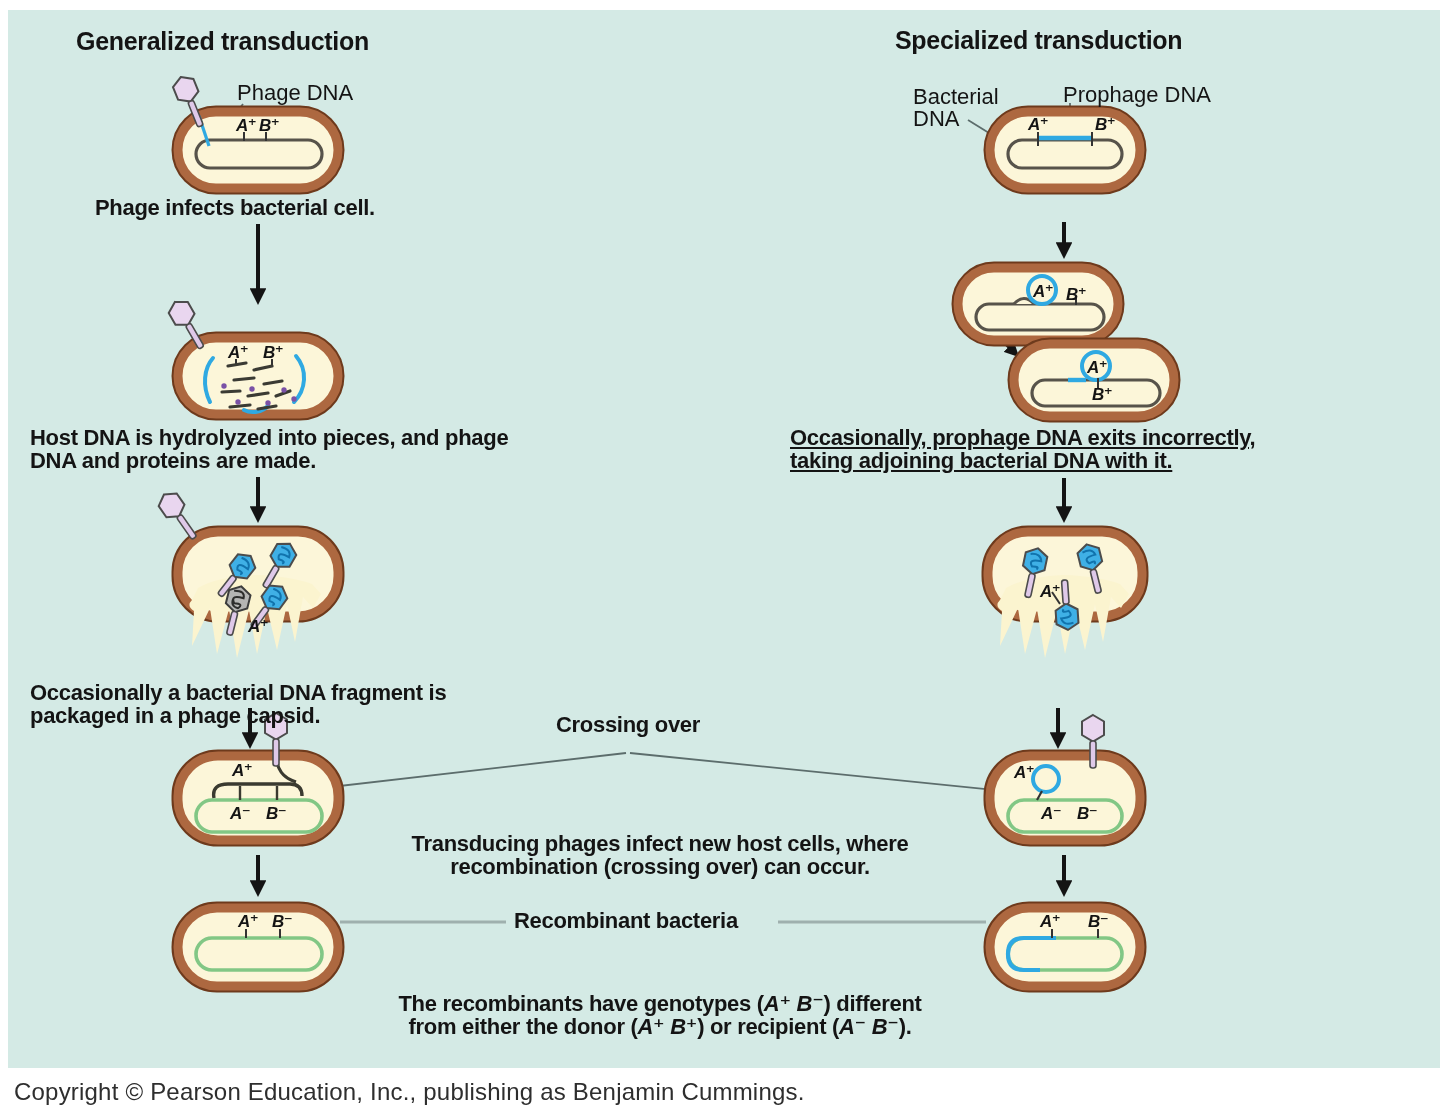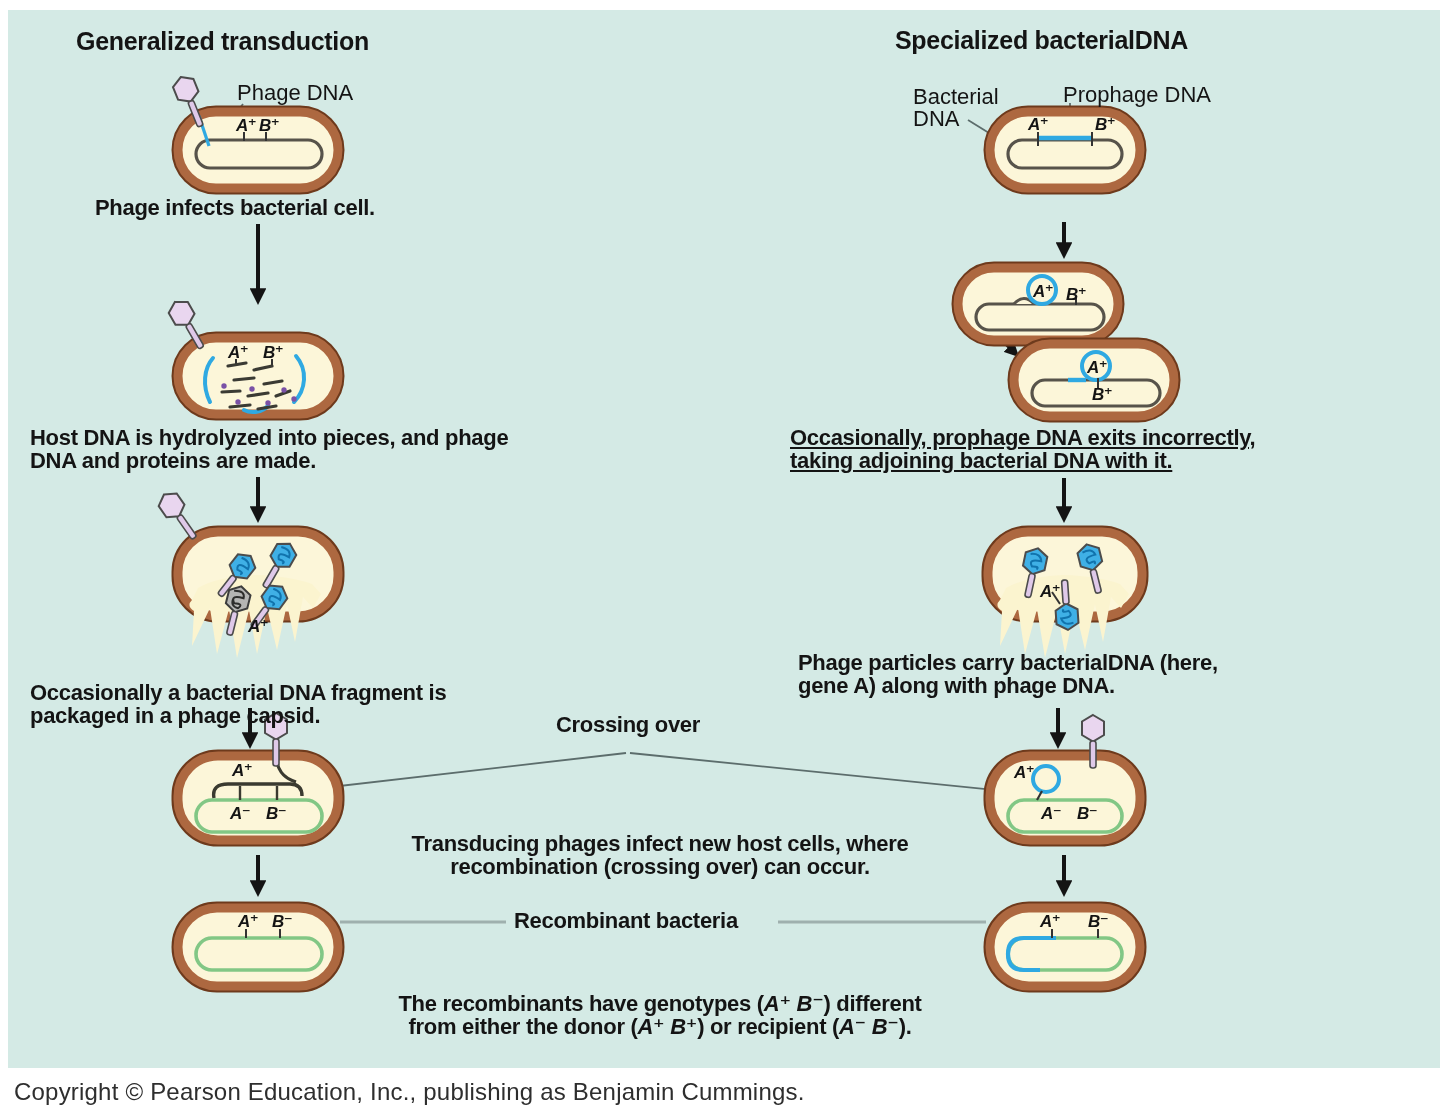--- a/index.html
+++ b/index.html
@@ -189,38 +189,36 @@
       <rect x="990" y="908" width="150" height="78" rx="39" fill="#fcf6d9" stroke="#6e3a1c" stroke-width="13"></rect>
       <rect x="990" y="908" width="150" height="78" rx="39" fill="#fcf6d9" stroke="#ad6840" stroke-width="9"></rect>
       <rect x="1008" y="938" width="114" height="32" rx="16" fill="none" stroke="#82c785" stroke-width="3.6"></rect>
       <path d="M1056,938 H1024 Q1008,938 1008,954 Q1008,970 1024,970 H1040" fill="none" stroke="#2fa9e2" stroke-width="4.2"></path>
       <line x1="1052" y1="929" x2="1052" y2="938" stroke="#333" stroke-width="2"></line>
       <line x1="1098" y1="929" x2="1098" y2="938" stroke="#333" stroke-width="2"></line>
     </g>
   </svg>
 
   <div class="abs heading" style="left:76px;top:27px;">Generalized transduction</div>
-  <div class="abs heading" style="left:895px;top:26px;">Specialized bacterialDNA</div>
+  <div class="abs heading" style="left:895px;top:26px;">Specialized transduction</div>
 
   <div class="abs lbl" style="left:237px;top:82px;">Phage DNA</div>
   <div class="abs lbl" style="left:913px;top:86px;">Bacterial
 DNA</div>
   <div class="abs lbl" style="left:1063px;top:84px;">Prophage DNA</div>
 
   <div class="abs caption" style="left:95px;top:196px;">Phage infects bacterial cell.</div>
 
   <div class="abs caption" style="left:30px;top:426px;">Host DNA is hydrolyzed into pieces, and phage
 DNA and proteins are made.</div>
   <div class="abs caption" style="left:790px;top:426px;text-decoration:underline;">Occasionally, prophage DNA exits incorrectly,
 taking adjoining bacterial DNA with it.</div>
 
   <div class="abs caption" style="left:30px;top:669px;margin-top:12px;">Occasionally a bacterial DNA fragment is
 packaged in a phage capsid.</div>
-  <div class="abs caption" style="left:798px;top:651px;">Phage particles carry bacterialDNA (here,
-gene A) along with phage DNA.</div>
 
   <div class="abs caption" style="left:556px;top:713px;">Crossing over</div>
   <div class="abs caption center" style="left:360px;top:832px;width:600px;">Transducing phages infect new host cells, where
 recombination (crossing over) can occur.</div>
   <div class="abs caption" style="left:514px;top:909px;">Recombinant bacteria</div>
 
   <div class="abs caption center" style="left:300px;top:992px;width:720px;"><span>The recombinants have genotypes (</span><span class="ital">A⁺ B⁻</span><span>) different
 from either the donor (</span><span class="ital">A⁺ B⁺</span><span>) or recipient (</span><span class="ital">A⁻ B⁻</span><span>).</span></div>
 
   <span class="gene" style="left:236px;top:115px;">A⁺</span>

